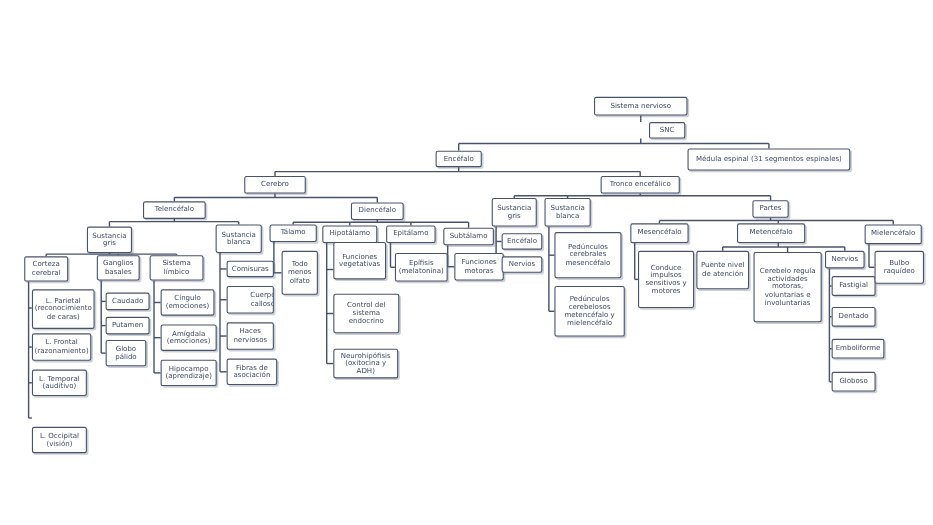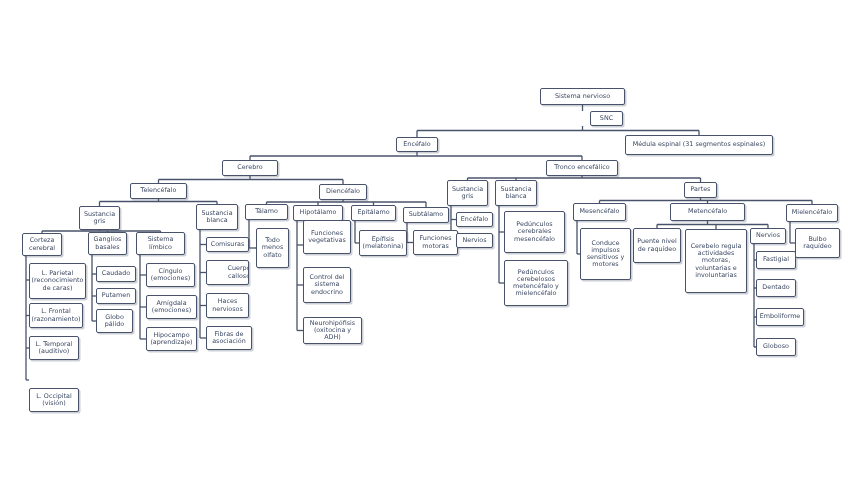--- a/index.html
+++ b/index.html
@@ -135,37 +135,37 @@
       <div class="node" style="left: 146px; top: 295px; width: 51px; height: 24px; border-color: rgb(72, 83, 107); color: rgb(61, 74, 99);">Amígdala (emociones)</div>
       <div class="node" style="left: 146px; top: 327px; width: 51px; height: 24px; border-color: rgb(72, 83, 107); color: rgb(61, 74, 99);">Hipocampo (aprendizaje)</div>
       <div class="node" style="left: 206px; top: 237px; width: 43px; height: 15px; border-color: rgb(72, 83, 107); color: rgb(61, 74, 99);">Comisuras</div>
       <div class="node" style="left: 206px; top: 260px; width: 43px; height: 25px; border-color: rgb(72, 83, 107); color: rgb(61, 74, 99); padding-left: 24px;">Cuerpo calloso</div>
       <div class="node" style="left: 206px; top: 293px; width: 43px; height: 25px; border-color: rgb(72, 83, 107); color: rgb(61, 74, 99);">Haces nerviosos</div>
       <div class="node" style="left: 206px; top: 326px; width: 46px; height: 24px; border-color: rgb(72, 83, 107); color: rgb(61, 74, 99);">Fibras de asociación</div>
       <div class="node" style="left: 245px; top: 204px; width: 43px; height: 16px; border-color: rgb(72, 83, 107); color: rgb(61, 74, 99);">Tálamo</div>
       <div class="node" style="left: 256px; top: 228px; width: 33px; height: 40px; border-color: rgb(72, 83, 107); color: rgb(61, 74, 99);">Todo menos olfato</div>
       <div class="node" style="left: 293px; top: 205px; width: 50px; height: 16px; border-color: rgb(72, 83, 107); color: rgb(61, 74, 99);">Hipotálamo</div>
       <div class="node" style="left: 303px; top: 220px; width: 48px; height: 34px; border-color: rgb(72, 83, 107); color: rgb(61, 74, 99);">Funciones vegetativas</div>
-      <div class="node" style="left: 303px; top: 267px; width: 48px; height: 36px; border-color: rgb(72, 83, 107); color: rgb(61, 74, 99);">Control del sistema endocrino</div>
+      <div class="node" style="left: 303px; top: 267px; width: 60px; height: 36px; border-color: rgb(72, 83, 107); color: rgb(61, 74, 99);">Control del sistema endocrino</div>
       <div class="node" style="left: 303px; top: 317px; width: 59px; height: 27px; border-color: rgb(72, 83, 107); color: rgb(61, 74, 99);">Neurohipófisis (oxitocina y ADH)</div>
       <div class="node" style="left: 351px; top: 205px; width: 45px; height: 16px; border-color: rgb(72, 83, 107); color: rgb(61, 74, 99);">Epitálamo</div>
       <div class="node" style="left: 359px; top: 230px; width: 48px; height: 26px; border-color: rgb(72, 83, 107); color: rgb(61, 74, 99);">Epífisis (melatonina)</div>
       <div class="node" style="left: 403px; top: 207px; width: 46px; height: 16px; border-color: rgb(72, 83, 107); color: rgb(61, 74, 99);">Subtálamo</div>
       <div class="node" style="left: 413px; top: 230px; width: 45px; height: 25px; border-color: rgb(72, 83, 107); color: rgb(61, 74, 99);">Funciones motoras</div>
       <div class="node" style="left: 447px; top: 180px; width: 41px; height: 26px; border-color: rgb(72, 83, 107); color: rgb(61, 74, 99);">Sustancia gris</div>
       <div class="node" style="left: 456px; top: 212px; width: 37px; height: 15px; border-color: rgb(72, 83, 107); color: rgb(61, 74, 99);">Encéfalo</div>
       <div class="node" style="left: 456px; top: 233px; width: 37px; height: 15px; border-color: rgb(72, 83, 107); color: rgb(61, 74, 99);">Nervios</div>
       <div class="node" style="left: 495px; top: 180px; width: 42px; height: 26px; border-color: rgb(72, 83, 107); color: rgb(61, 74, 99);">Sustancia blanca</div>
       <div class="node" style="left: 504px; top: 211px; width: 61px; height: 42px; border-color: rgb(72, 83, 107); color: rgb(61, 74, 99);">Pedúnculos cerebrales mesencéfalo</div>
       <div class="node" style="left: 504px; top: 260px; width: 64px; height: 46px; border-color: rgb(72, 83, 107); color: rgb(61, 74, 99);">Pedúnculos cerebelosos metencéfalo y mielencéfalo</div>
       <div class="node" style="left: 684px; top: 182px; width: 33px; height: 16px; border-color: rgb(72, 83, 107); color: rgb(61, 74, 99);">Partes</div>
       <div class="node" style="left: 573px; top: 203px; width: 53px; height: 18px; border-color: rgb(72, 83, 107); color: rgb(61, 74, 99);">Mesencéfalo</div>
       <div class="node" style="left: 580px; top: 228px; width: 51px; height: 52px; border-color: rgb(72, 83, 107); color: rgb(61, 74, 99);">Conduce impulsos sensitivos y motores</div>
-      <div class="node" style="left: 670px; top: 203px; width: 75px; height: 18px; border-color: rgb(72, 83, 107); color: rgb(61, 74, 99);">Metencéfalo</div>
-      <div class="node" style="left: 633px; top: 228px; width: 48px; height: 35px; border-color: rgb(72, 83, 107); color: rgb(61, 74, 99);">Puente nivel de raquídeo</div>
+      <div class="node" style="left: 670px; top: 203px; width: 62px; height: 18px; border-color: rgb(72, 83, 107); color: rgb(61, 74, 99);">Metencéfalo</div>
+      <div class="node" style="left: 633px; top: 228px; width: 48px; height: 35px; border-color: rgb(72, 83, 107); color: rgb(61, 74, 99);">Puente nivel de atención</div>
       <div class="node" style="left: 685px; top: 229px; width: 62px; height: 64px; border-color: rgb(72, 83, 107); color: rgb(61, 74, 99);">Cerebelo regula actividades motoras, voluntarias e involuntarias</div>
       <div class="node" style="left: 750px; top: 228px; width: 36px; height: 16px; border-color: rgb(72, 83, 107); color: rgb(61, 74, 99);">Nervios</div>
       <div class="node" style="left: 756px; top: 251px; width: 40px; height: 18px; border-color: rgb(72, 83, 107); color: rgb(61, 74, 99);">Fastigial</div>
       <div class="node" style="left: 756px; top: 279px; width: 40px; height: 18px; border-color: rgb(72, 83, 107); color: rgb(61, 74, 99);">Dentado</div>
       <div class="node" style="left: 756px; top: 308px; width: 48px; height: 18px; border-color: rgb(72, 83, 107); color: rgb(61, 74, 99);">Emboliforme</div>
       <div class="node" style="left: 756px; top: 338px; width: 40px; height: 18px; border-color: rgb(72, 83, 107); color: rgb(61, 74, 99);">Globoso</div>
       <div class="node" style="left: 786px; top: 204px; width: 52px; height: 18px; border-color: rgb(72, 83, 107); color: rgb(61, 74, 99);">Mielencéfalo</div>
       <div class="node" style="left: 795px; top: 228px; width: 45px; height: 30px; border-color: rgb(72, 83, 107); color: rgb(61, 74, 99);">Bulbo raquídeo</div>
     </div>
 </div>

